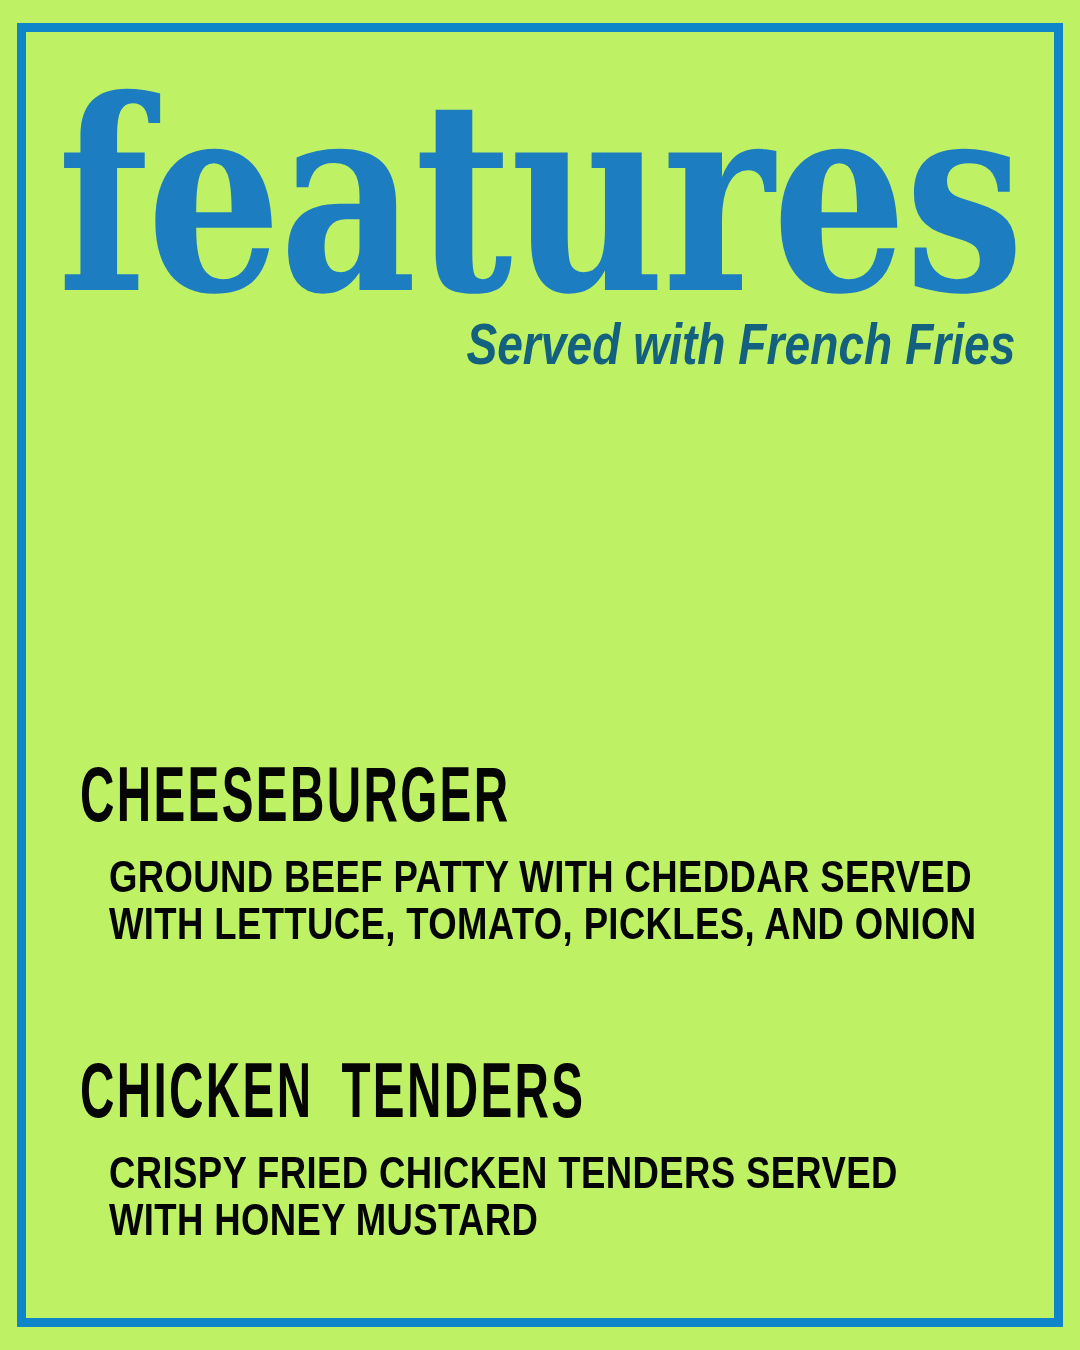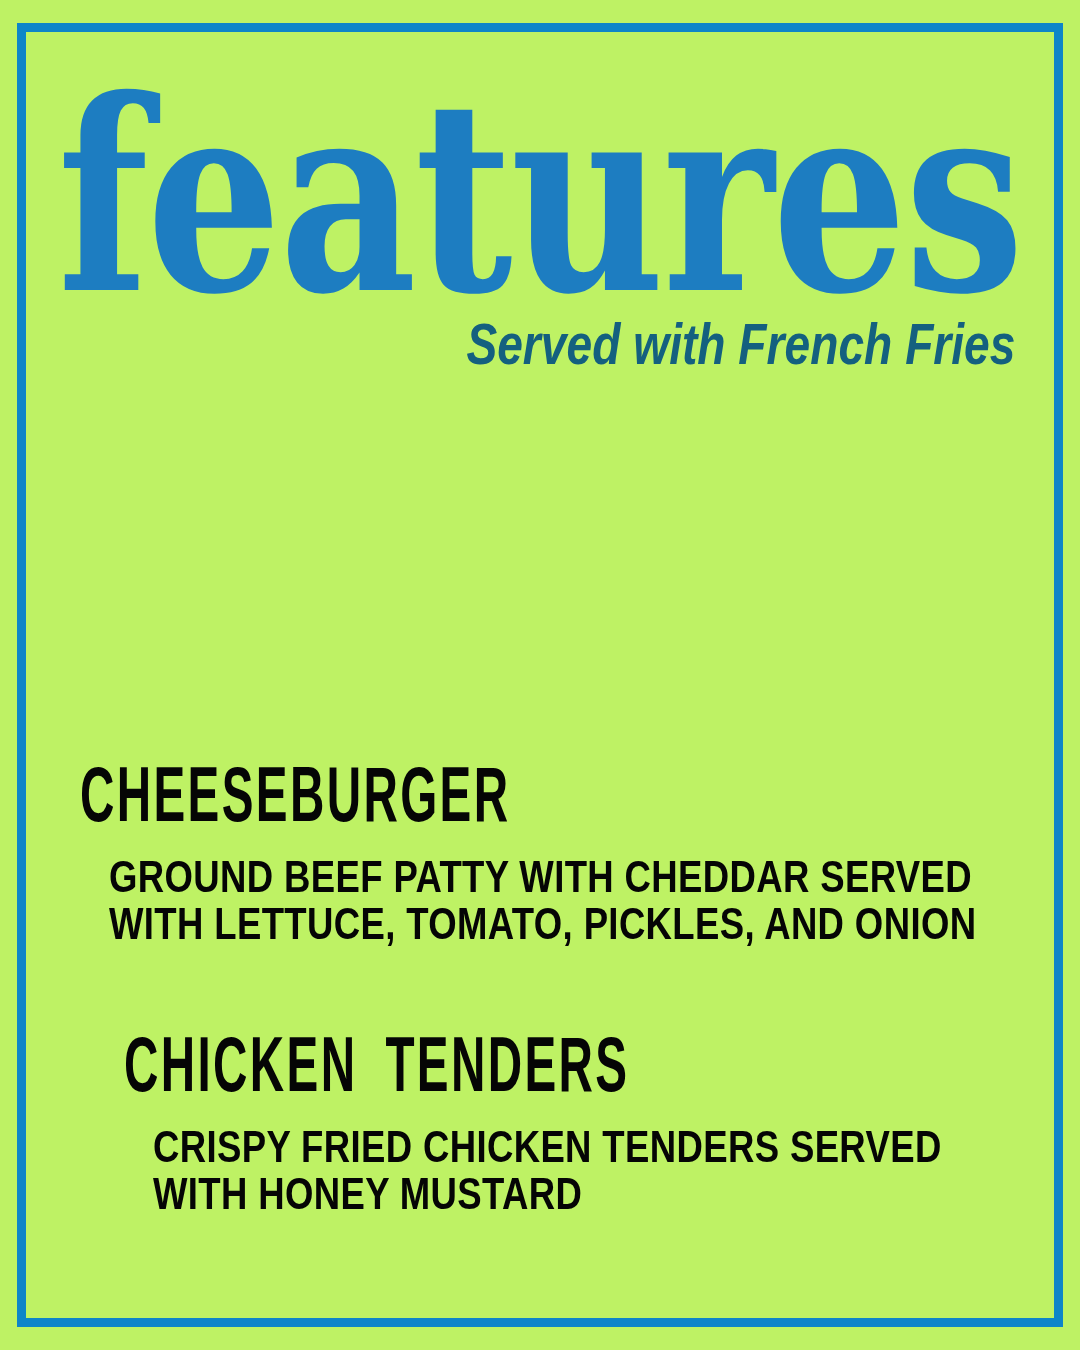--- a/index.html
+++ b/index.html
@@ -73,21 +73,21 @@
   }
 
   
   .menu-item {
     position: absolute;
     left: 0;
     right: 0;
   }
   .menu-item.item-0 { top: 460px; }
   .menu-item.item-1 { top: 755px; }
-  .menu-item.item-2 { top: 1025px; padding-left: 44px; }
+  .menu-item.item-2 { top: 1051px; }
 
   .item-name {
     margin: 0 0 0 80px;
     font-weight: bold;
     font-size: 78px;
     line-height: 78px;
     letter-spacing: 0.05em;
     word-spacing: 0.26em;
     color: var(--text_black, #050505);
     white-space: nowrap;

